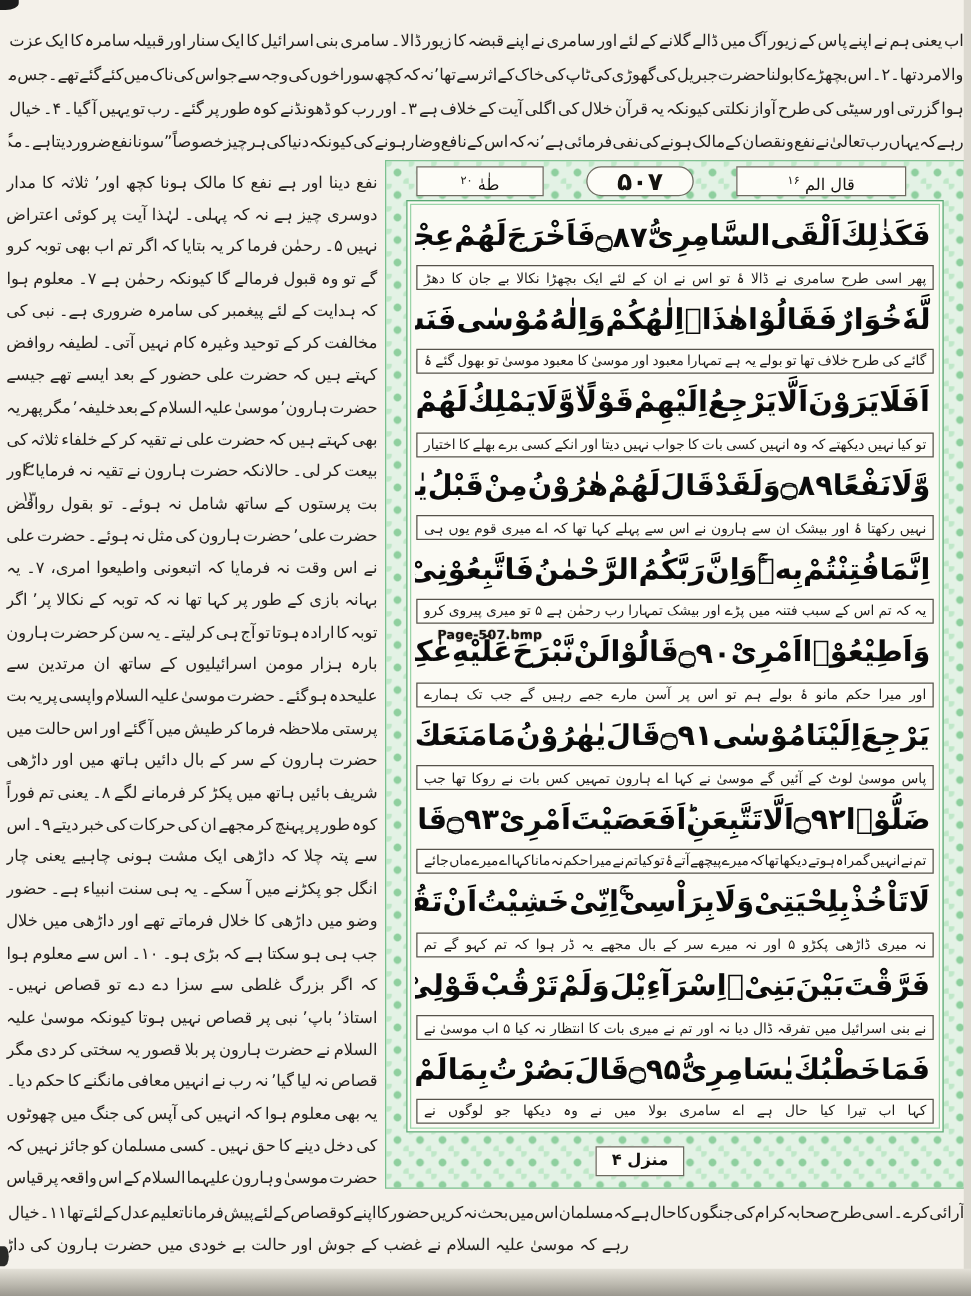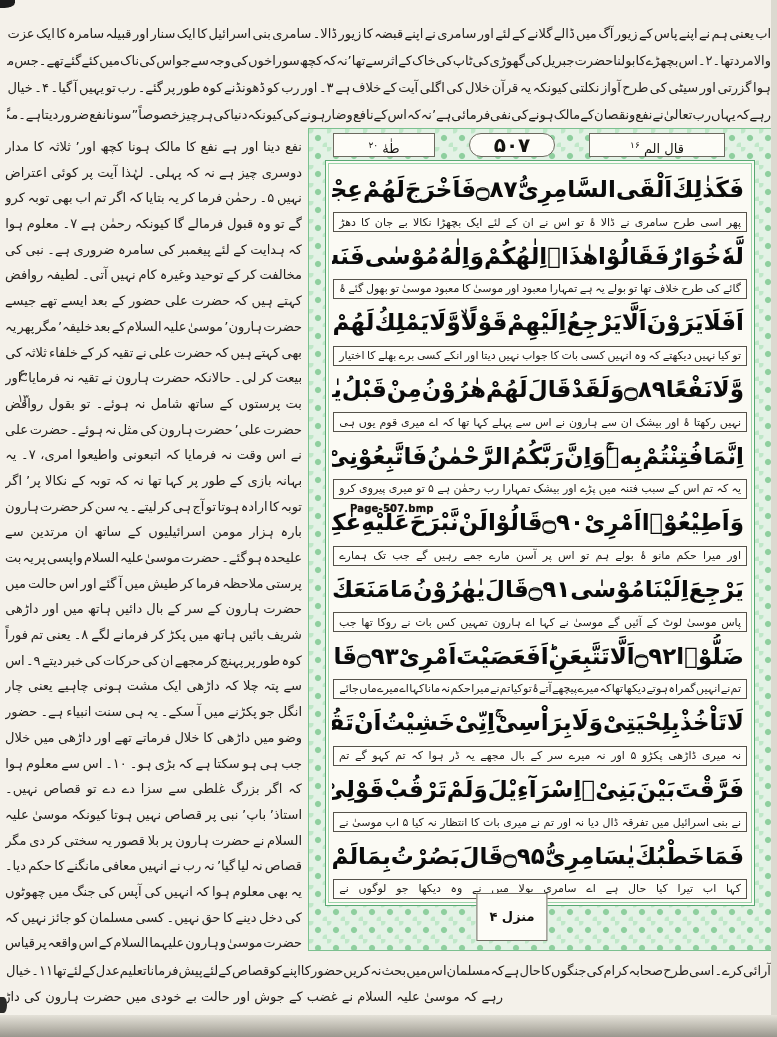--- a/index.html
+++ b/index.html
@@ -55,21 +55,21 @@
   .qheader{position:absolute;top:4px;left:24px;right:46px;display:flex;
     justify-content:space-between;direction:ltr;z-index:3;}
   .hbox{background:#fdfcf7;border:1px solid #6d6a60;height:24px;line-height:23px;
     text-align:center;font-size:13px;color:#15130f;box-sizing:border-box;}
   .hbox .small-num{font-size:9px;vertical-align:super;}
   .hbox-surah{width:102px;}
   .hbox-page{width:86px;font-size:20px;font-weight:bold;line-height:22px;border-radius:12px;}
   .hbox-juz{width:136px;}
   
   .qfooter{position:absolute;bottom:9px;left:50%;transform:translateX(calc(-50% - 28px));
-    background:#fdfcf7;border:1px solid #6d6a60;padding:12px 12px;height:22px;
+    background:#fdfcf7;border:1px solid #6d6a60;padding:0 12px;height:22px;
     line-height:21px;font-size:13px;font-weight:bold;color:#15130f;z-index:3;}
   
   .watermark{position:absolute;left:350px;top:503px;z-index:5;direction:ltr;
     font-size:10px;font-weight:bold;color:#171310;letter-spacing:.2px;
     text-shadow:0 0 1px #5a564e;}
   
   .bottom-block{position:absolute;left:7px;top:958px;width:764px;}
   .bline1{height:26px;line-height:26px;font-size:13px;}
   .bline2{height:26px;line-height:26px;font-size:13px;direction:rtl;text-align:right;
     padding-right:268px;white-space:nowrap;overflow:hidden;}

